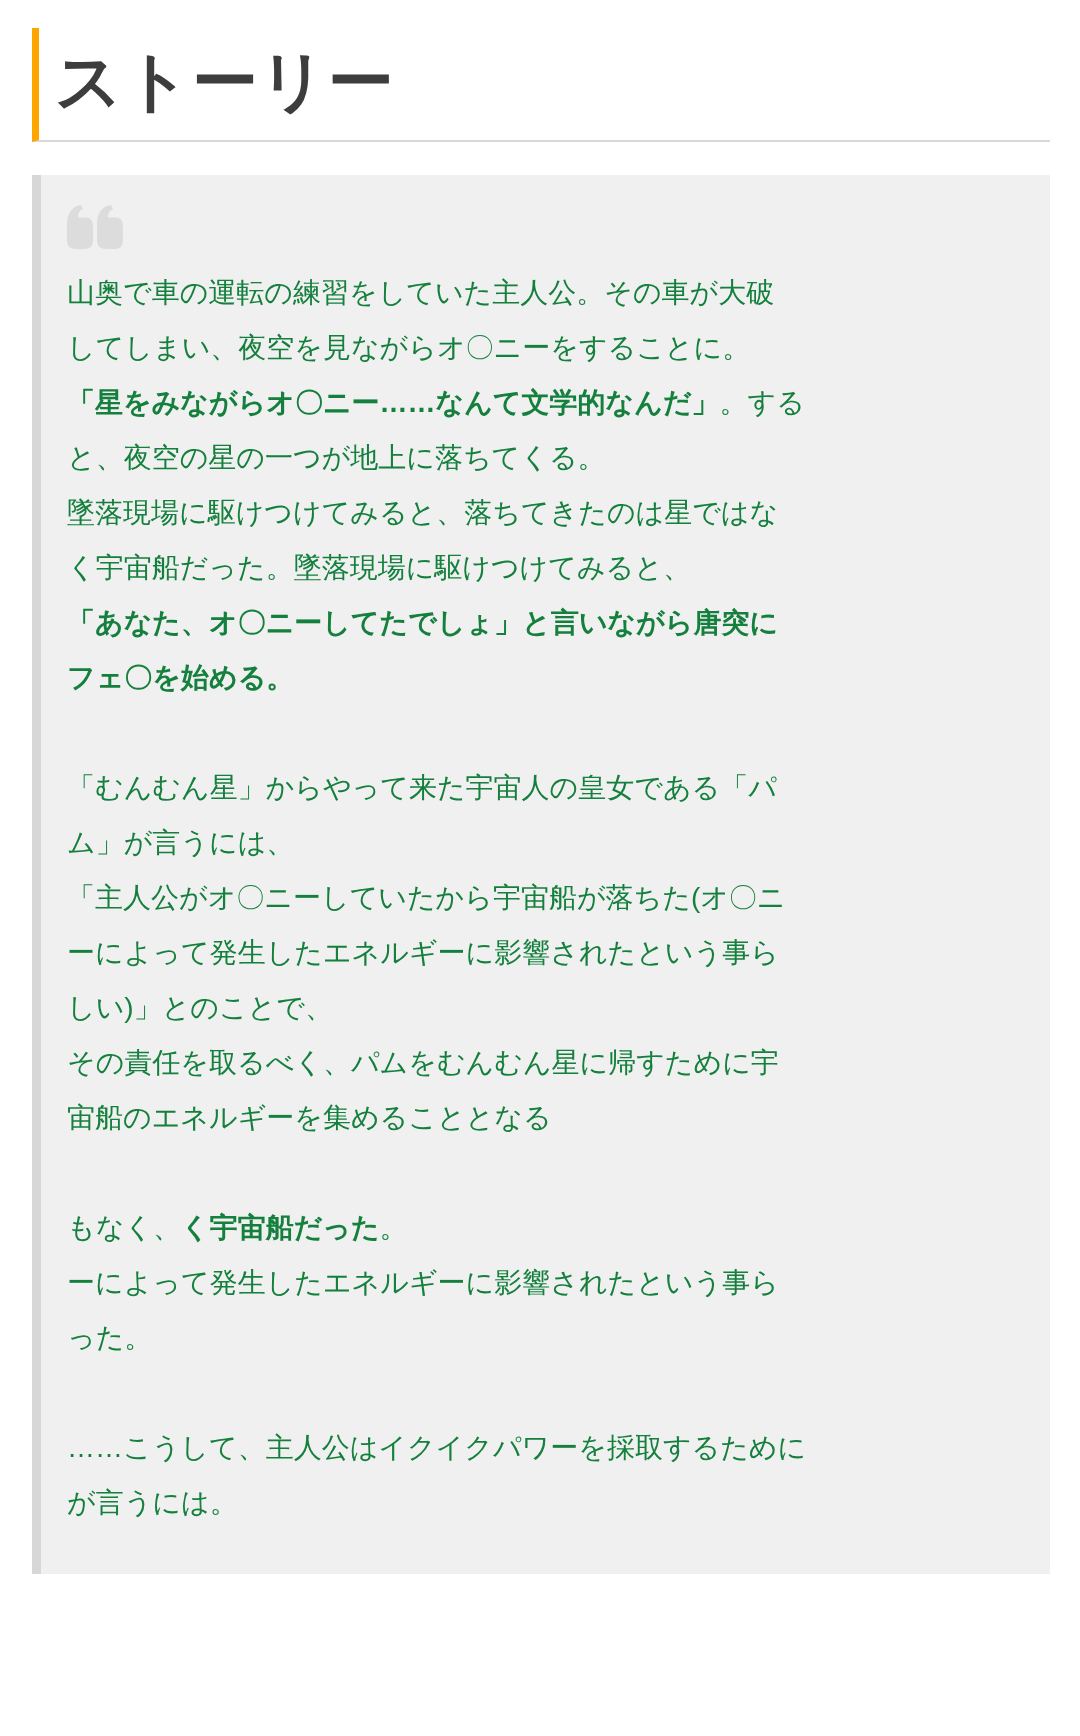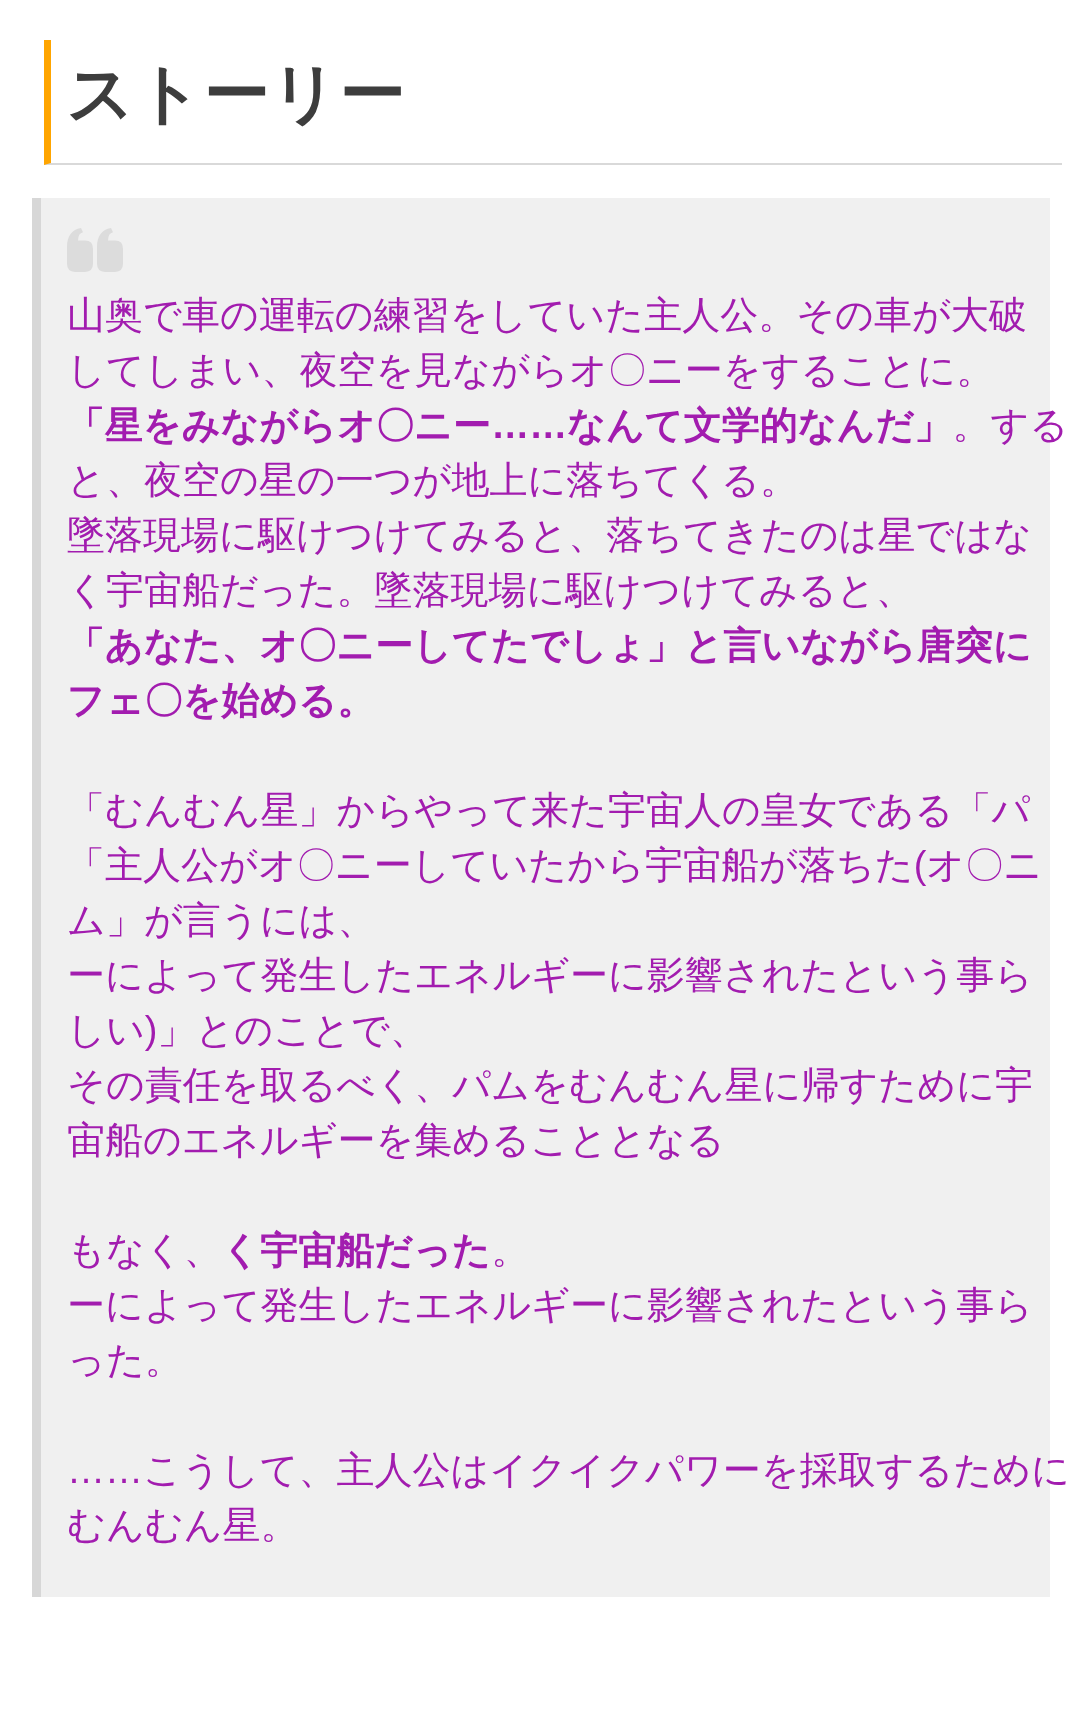--- a/index.html
+++ b/index.html
@@ -12,25 +12,25 @@
   body {
     width: 1080px;
     height: 1736px;
     overflow: hidden;
   }
   .page {
     padding: 28px 30px 0 32px;
     width: 1080px;
   }
   .section-heading {
-    margin: 12px;
+    margin: 0;
     width: 1018px;
     border-left: 7px solid #ffa500;
     border-bottom: 2px solid #d9d9d9;
-    padding: 16px 0 33px 16px;
+    padding: 16px 0 22px 16px;
     font-size: 66px;
     line-height: 74px;
     font-weight: 700;
     color: #3d3d3d;
     letter-spacing: 1px;
   }
   .story-quote {
     margin: 33px 0 0 0;
     width: 1018px;
     background: #f0f0f0;
@@ -44,22 +44,22 @@
     margin: 0 0 16px 0;
     color: #dcdcdc;
   }
   .quote-icon svg {
     display: block;
     width: 56px;
     height: 44px;
     fill: currentColor;
   }
   .quote-text {
-    color: #a21caf;
-    font-size: 38px;
+    color: #15803d;
+    font-size: 28px;
     line-height: 55px;
   }
   .story-line {
     min-height: 55px;
     white-space: nowrap;
   }
   .story-line strong {
     font-weight: 700;
     text-align: center;
   }
@@ -84,29 +84,29 @@
         <div class="story-line"><span>山奥で車の運転の練習をしていた主人公。その車が大破</span></div>
         <div class="story-line"><span>してしまい、夜空を見ながらオ〇ニーをすることに。</span></div>
         <div class="story-line"><strong>「星をみながらオ〇ニー……なんて文学的なんだ」</strong><span>。する</span></div>
         <div class="story-line"><span>と、夜空の星の一つが地上に落ちてくる。</span></div>
         <div class="story-line"><span>墜落現場に駆けつけてみると、落ちてきたのは星ではな</span></div>
         <div class="story-line"><span>く宇宙船だった。墜落現場に駆けつけてみると、</span></div>
         <div class="story-line"><strong>「あなた、オ〇ニーしてたでしょ」と言いながら唐突に</strong></div>
         <div class="story-line"><strong>フェ〇を始める。</strong></div>
         <div class="story-line">&nbsp;</div>
         <div class="story-line"><span>「むんむん星」からやって来た宇宙人の皇女である「パ</span></div>
+        <div class="story-line"><span>ム」が言うには、</span></div>
         <div class="story-line"><span>「主人公がオ〇ニーしていたから宇宙船が落ちた(オ〇ニ</span></div>
-        <div class="story-line"><span>ム」が言うには、</span></div>
         <div class="story-line"><span>ーによって発生したエネルギーに影響されたという事ら</span></div>
         <div class="story-line"><span>しい)」とのことで、</span></div>
         <div class="story-line"><span>その責任を取るべく、パムをむんむん星に帰すために宇</span></div>
         <div class="story-line"><span>宙船のエネルギーを集めることとなる</span></div>
         <div class="story-line">&nbsp;</div>
         <div class="story-line"><span>もなく、</span><strong>く宇宙船だった</strong><span>。</span></div>
         <div class="story-line"><span>ーによって発生したエネルギーに影響されたという事ら</span></div>
         <div class="story-line"><span>った。</span></div>
         <div class="story-line">&nbsp;</div>
         <div class="story-line"><span>……こうして、主人公はイクイクパワーを採取するために</span></div>
-        <div class="story-line"><span>むんむん星。</span></div>
+        <div class="story-line"><span>が言うには。</span></div>
       </div>
   </blockquote>
 
 </div>
 
 </body></html>

